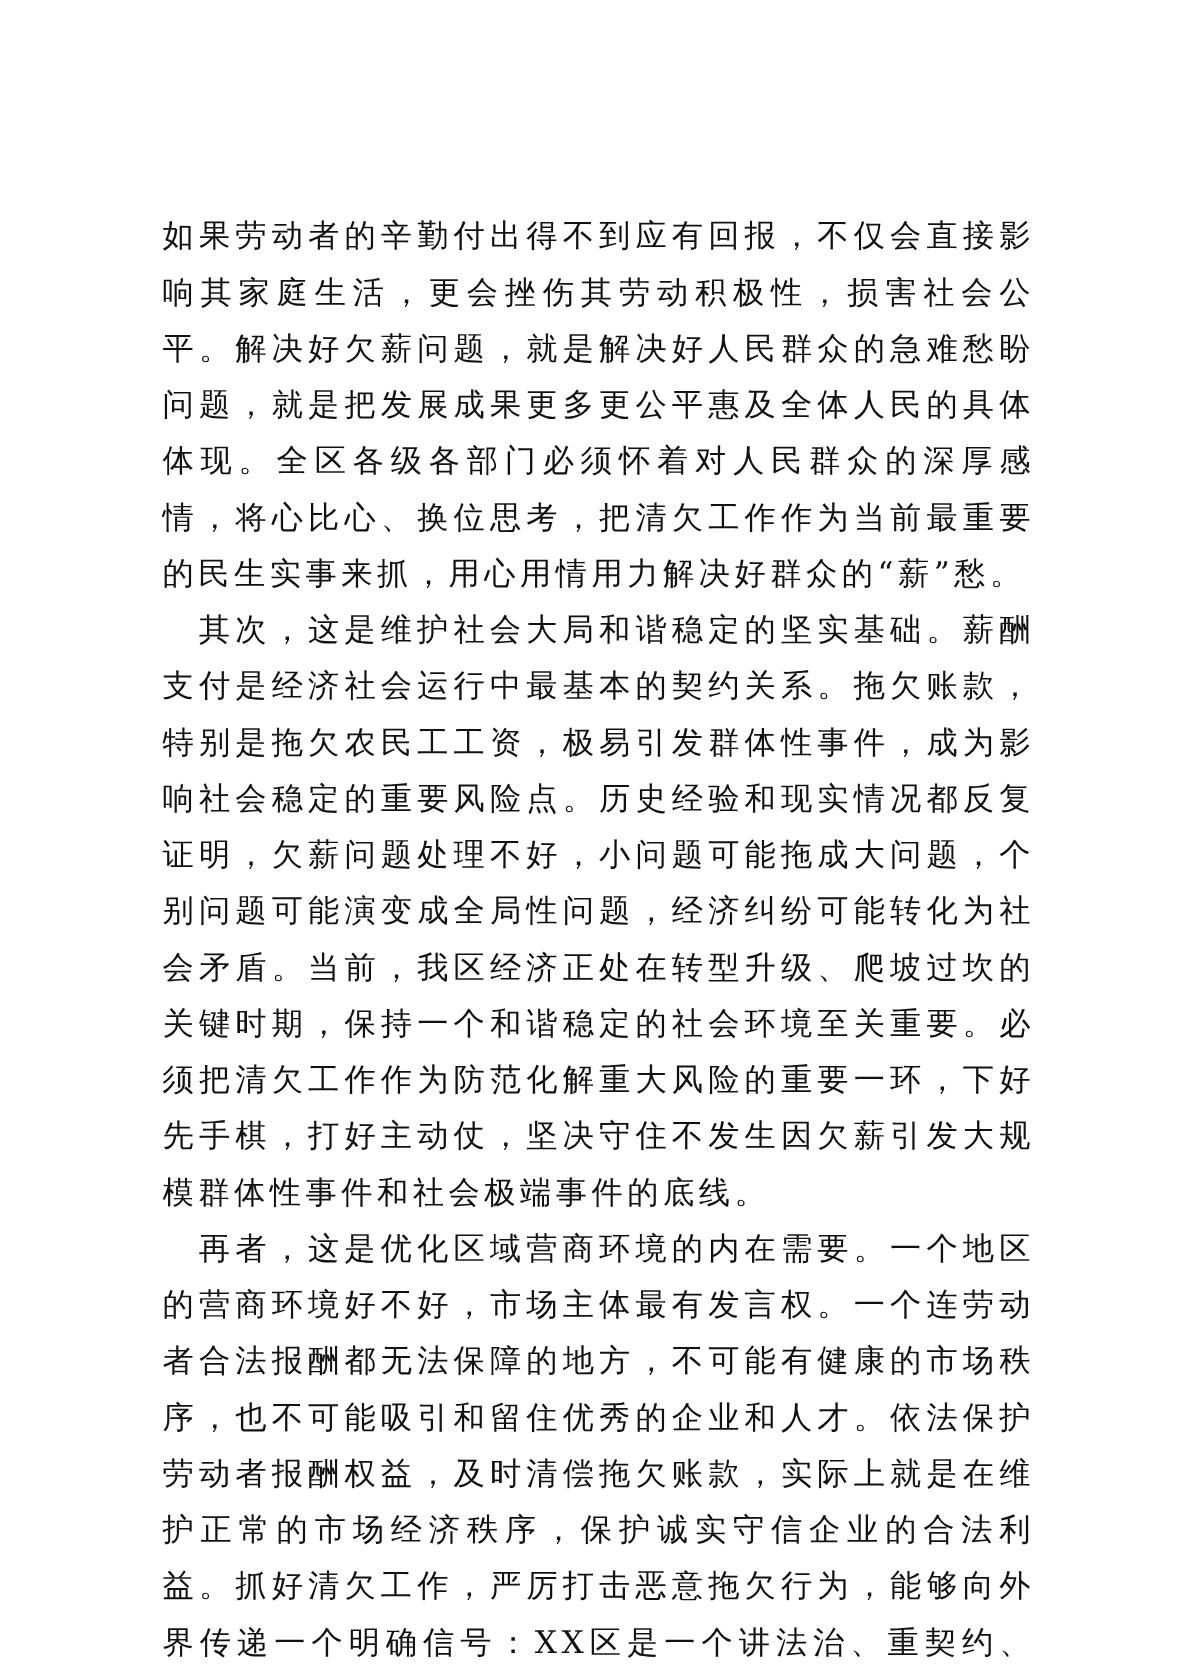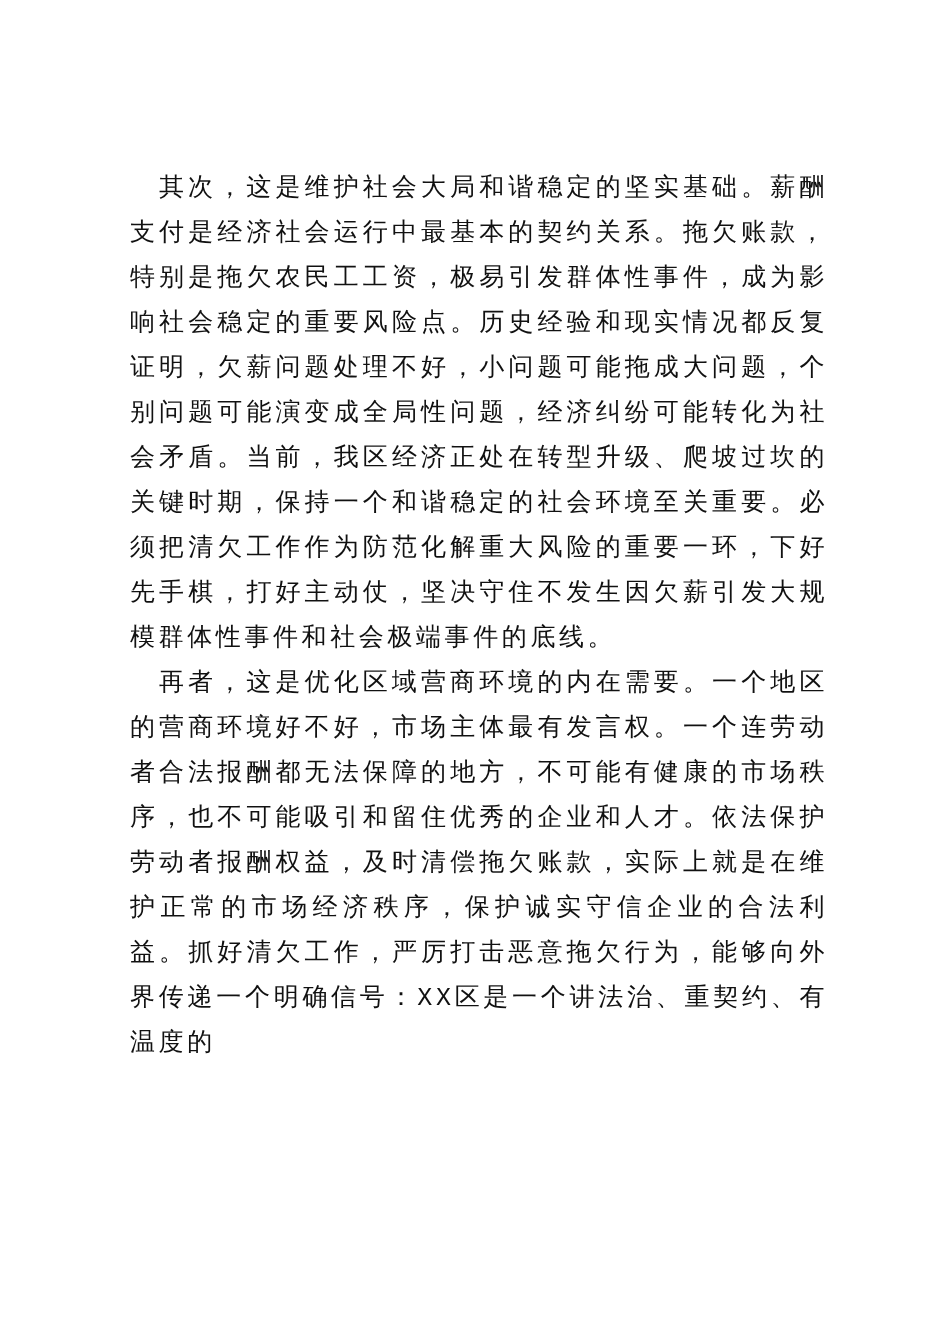--- a/index.html
+++ b/index.html
@@ -9,21 +9,22 @@
     left: 130px;
     top: 166px;
     width: 698px;
     font-family: "DejaVu Serif", "Liberation Serif", serif;
     font-size: 25px;
     line-height: 45px;
     color: #111111;
     letter-spacing: 3.6px;
   }
   .para { margin: 0; padding: 0; text-align: justify; text-justify: inter-character; }
-  .para.indent { text-indent: 29px; font-family: Liberation Mono, monospace; }
+  .para.indent { text-indent: 29px; }
 </style>
 </head>
 <body>
 
 <div class="page">
+  <p class="para">如果劳动者的辛勤付出得不到应有回报，不仅会直接影响其家庭生活，更会挫伤其劳动积极性，损害社会公平。解决好欠薪问题，就是解决好人民群众的急难愁盼问题，就是把发展成果更多更公平惠及全体人民的具体体现。全区各级各部门必须怀着对人民群众的深厚感情，将心比心、换位思考，把清欠工作作为当前最重要的民生实事来抓，用心用情用力解决好群众的“薪”愁。</p>
   <p class="para indent">其次，这是维护社会大局和谐稳定的坚实基础。薪酬支付是经济社会运行中最基本的契约关系。拖欠账款，特别是拖欠农民工工资，极易引发群体性事件，成为影响社会稳定的重要风险点。历史经验和现实情况都反复证明，欠薪问题处理不好，小问题可能拖成大问题，个别问题可能演变成全局性问题，经济纠纷可能转化为社会矛盾。当前，我区经济正处在转型升级、爬坡过坎的关键时期，保持一个和谐稳定的社会环境至关重要。必须把清欠工作作为防范化解重大风险的重要一环，下好先手棋，打好主动仗，坚决守住不发生因欠薪引发大规模群体性事件和社会极端事件的底线。</p>
   <p class="para indent">再者，这是优化区域营商环境的内在需要。一个地区的营商环境好不好，市场主体最有发言权。一个连劳动者合法报酬都无法保障的地方，不可能有健康的市场秩序，也不可能吸引和留住优秀的企业和人才。依法保护劳动者报酬权益，及时清偿拖欠账款，实际上就是在维护正常的市场经济秩序，保护诚实守信企业的合法利益。抓好清欠工作，严厉打击恶意拖欠行为，能够向外界传递一个明确信号：XX区是一个讲法治、重契约、有温度的</p>
 </div>
 
 </body></html>

